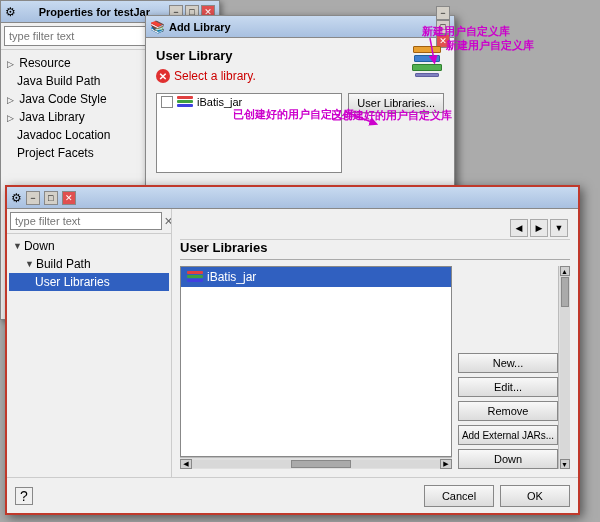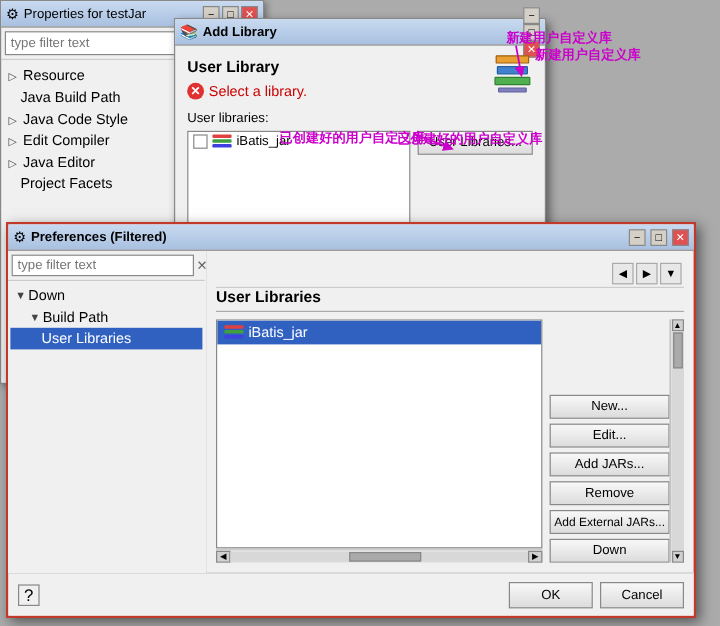--- a/index.html
+++ b/index.html
@@ -16,21 +16,21 @@
       box-shadow: 2px 2px 6px rgba(0,0,0,0.4);
     }
     .win-titlebar {
       background: linear-gradient(to bottom, #c8daf0 0%, #a8c0e0 100%);
       height: 22px;
       display: flex;
       align-items: center;
       padding: 0 4px;
       border-bottom: 1px solid #888;
     }
-    .win-titlebar .win-title { font-size: 11px; font-weight: normal; flex: 1; }
+    .win-titlebar .win-title { font-size: 11px; font-weight: bold; flex: 1; text-align: center; }
     .win-titlebar .win-btns { display: flex; gap: 2px; }
     .win-btn { width: 14px; height: 14px; background: #d4d0c8; border: 1px solid #888; font-size: 9px; display: flex; align-items: center; justify-content: center; cursor: pointer; }
     .win-btn.close { background: #e05050; color: white; }
 
     .properties-filter {
       padding: 3px;
       border-bottom: 1px solid #ccc;
     }
     .filter-input {
       width: 100%;
@@ -237,25 +237,24 @@
     </div>
     <div class="tree-item tree-indent1">
       <span>Java Build Path</span>
     </div>
     <div class="tree-item">
       <span class="arrow">▷</span>
       <span>Java Code Style</span>
     </div>
     <div class="tree-item">
       <span class="arrow">▷</span>
-      <span>Edit Compiler</span>
-    </div>
-    <div class="tree-item">
-      <span class="arrow">▷</span>
-      <span>Java Editor</span>
+      <span>Java Library</span>
+    </div>
+    <div class="tree-item tree-indent1">
+      <span>Javadoc Location</span>
     </div>
     <div class="tree-item tree-indent1">
       <span>Project Facets</span>
     </div>
   </div>
 </div>
 
 <div class="add-library-dialog">
   <div class="dialog-titlebar">
     <span style="font-size:12px; margin-right:4px;">📚</span>
@@ -273,21 +272,20 @@
       <div style="width:26px; height:7px; background:#4080d0; border:1px solid #2060a0; border-radius:1px; margin-left:1px;"></div>
       <div style="width:30px; height:7px; background:#50b050; border:1px solid #308030; border-radius:1px; margin-left:-1px;"></div>
       <div style="width:24px; height:4px; background:#8080c0; border:1px solid #6060a0; border-radius:1px; margin-left:2px;"></div>
     </div>
 
     <div class="library-header">User Library</div>
     <div class="library-error">
       <div class="error-icon">✕</div>
       <span>Select a library.</span>
     </div>
-    <div class="libraries-label">User libraries:</div>
     <div class="libraries-row">
       <div class="libraries-list">
         <div class="lib-list-item">
           <div class="lib-checkbox"></div>
 
           <div style="display:flex;flex-direction:column;gap:1px;width:16px;height:12px;flex-shrink:0;">
             <div style="height:3px;background:#e04040;border-radius:1px;"></div>
             <div style="height:3px;background:#40a040;border-radius:1px;"></div>
             <div style="height:3px;background:#4040e0;border-radius:1px;"></div>
           </div>
@@ -322,21 +320,20 @@
       <path d="M0,0 L6,3 L0,6 Z" fill="#cc00cc"></path>
     </marker>
   </defs>
 </svg>
 
 <div style="position:absolute; top:107px; left:233px; color:#cc00cc; font-size:11px; font-weight:bold; white-space:nowrap; z-index:15; pointer-events:none;">已创建好的用户自定义库</div>
 
 <div class="preferences-window">
   <div class="pref-titlebar">
     <span style="font-size:12px; margin-right:4px;">⚙</span>
-    <span class="pref-title">Preferences (Filtered)</span>
     <div style="display:flex; gap:2px; align-items:center;">
       <div class="pref-btn-min">−</div>
       <div class="pref-btn-max">□</div>
       <div class="pref-btn-close">✕</div>
     </div>
   </div>
 
   <div class="pref-content">
 
     <div class="pref-left">
@@ -390,36 +387,35 @@
               <div class="hscrollbar-thumb"></div>
             </div>
             <div class="hscrollbar-btn">▶</div>
           </div>
         </div>
 
         <div style="display:flex; gap:0;">
           <div class="pref-right-buttons">
             <button class="btn btn-small">New...</button>
             <button class="btn btn-small">Edit...</button>
-            <button class="btn btn-small">Add JARs...</button>
             <button class="btn btn-small">Remove</button>
             <button class="btn btn-small" style="font-size:10px;">Add External JARs...</button>
             <button class="btn btn-small">Down</button>
           </div>
 
           <div class="pref-scrollbar-right">
             <div class="scrollbar-btn">▲</div>
             <div class="scrollbar-track">
               <div class="scrollbar-thumb"></div>
             </div>
             <div class="scrollbar-btn">▼</div>
           </div>
         </div>
       </div>
     </div>
   </div>
 
   <div class="pref-bottom">
     <span style="margin-right:auto; font-size:14px; cursor:pointer; border:1px solid #888; width:18px; height:18px; display:flex; align-items:center; justify-content:center;">?</span>
+    <button class="btn">Cancel</button>
     <button class="btn">OK</button>
-    <button class="btn">Cancel</button>
   </div>
 </div>
 
 </body></html>

